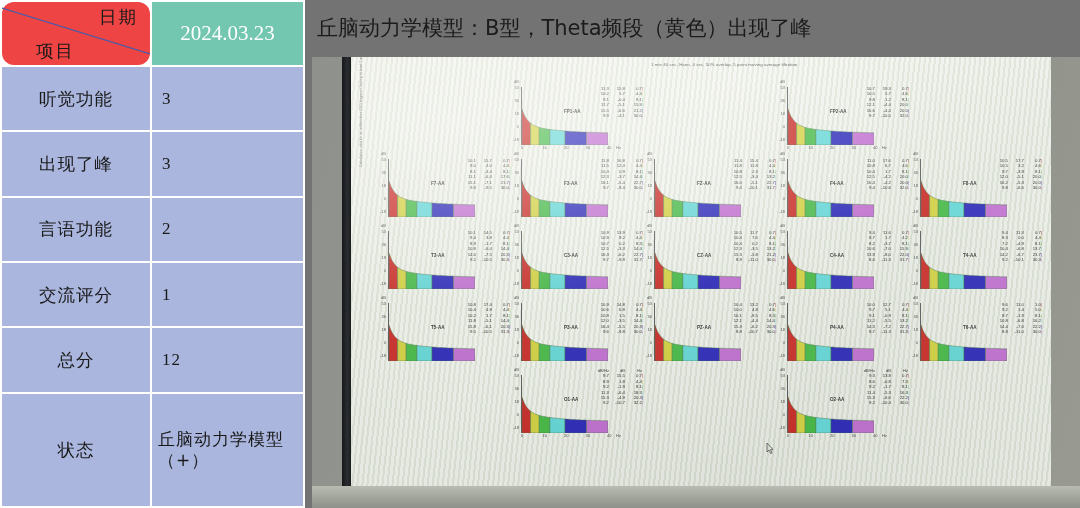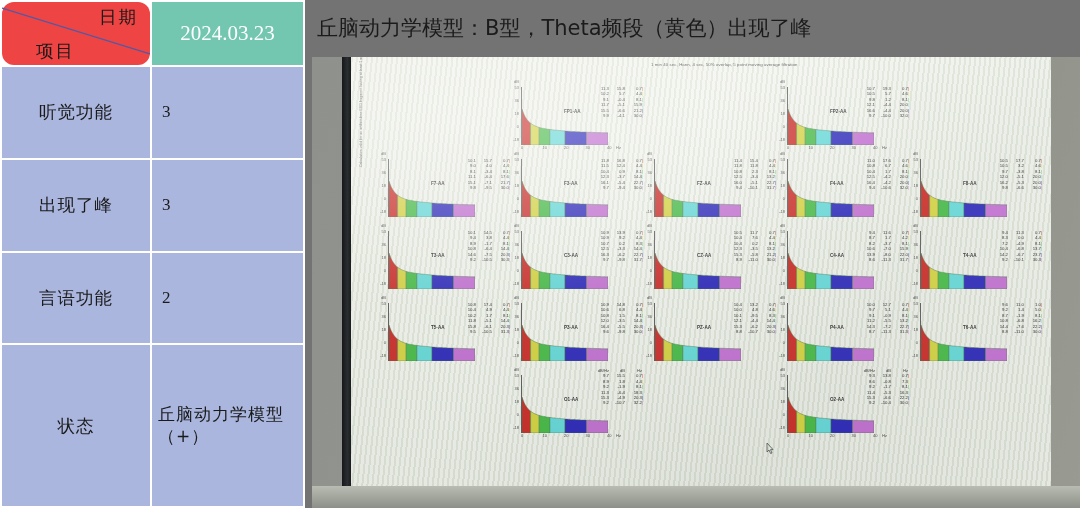--- a/index.html
+++ b/index.html
@@ -183,20 +183,28 @@
             <td class="val red">3</td>
           </tr>
           <tr class="">
             <td class="lab">出现了峰</td>
             <td class="val ">3</td>
           </tr>
           <tr class="">
             <td class="lab">言语功能</td>
             <td class="val ">2</td>
           </tr>
+          <tr class="">
+            <td class="lab">交流评分</td>
+            <td class="val red">1</td>
+          </tr>
+          <tr class="">
+            <td class="lab">总分</td>
+            <td class="val ">12</td>
+          </tr>
           <tr>
             <td class="lab">状态</td>
             <td class="status-val">
               <div>丘脑动力学模型</div>
               <div>（+）</div>
             </td>
           </tr>
         </tbody>
     </table>
   </div>

